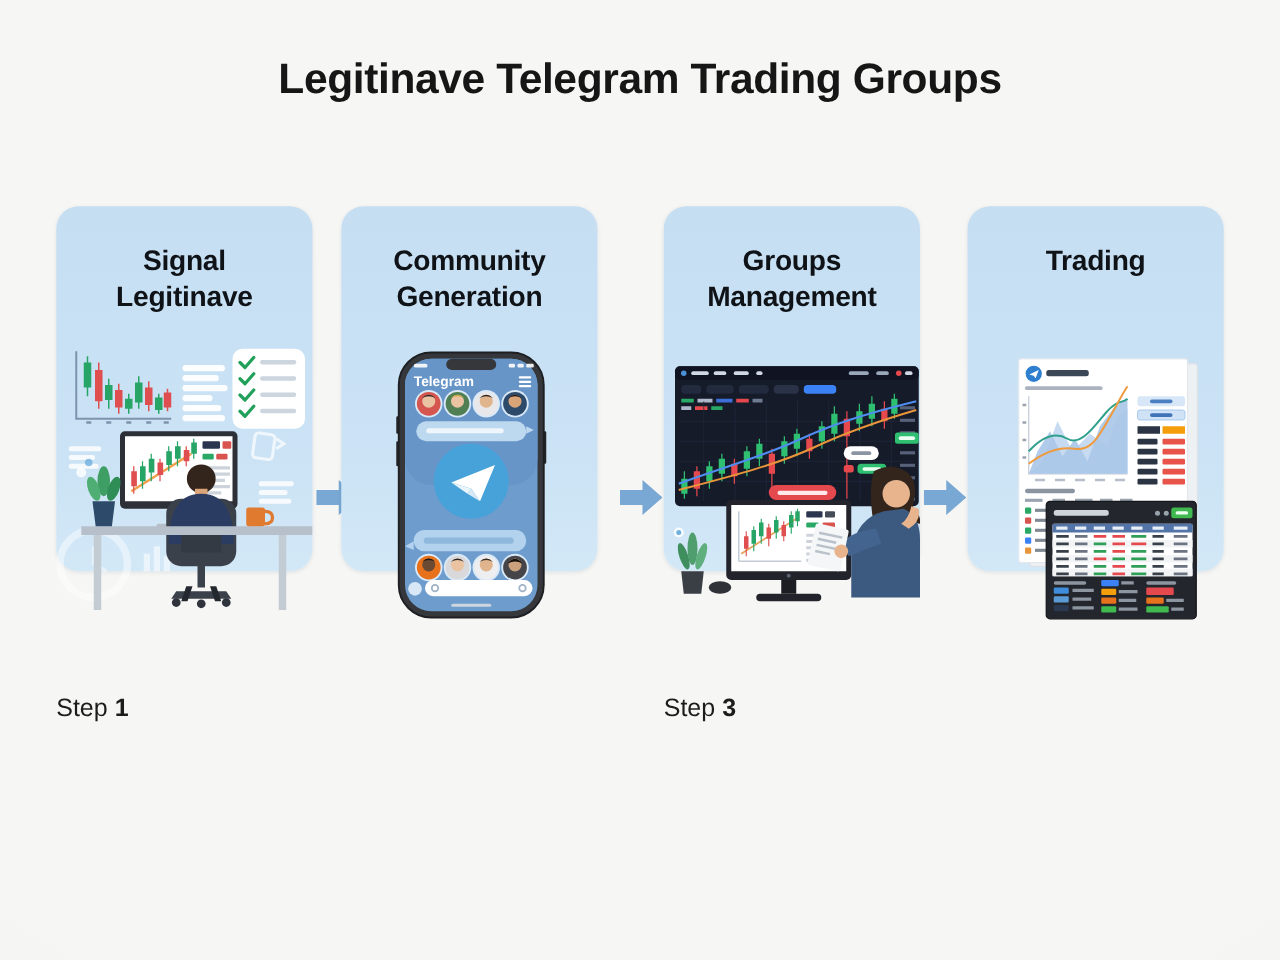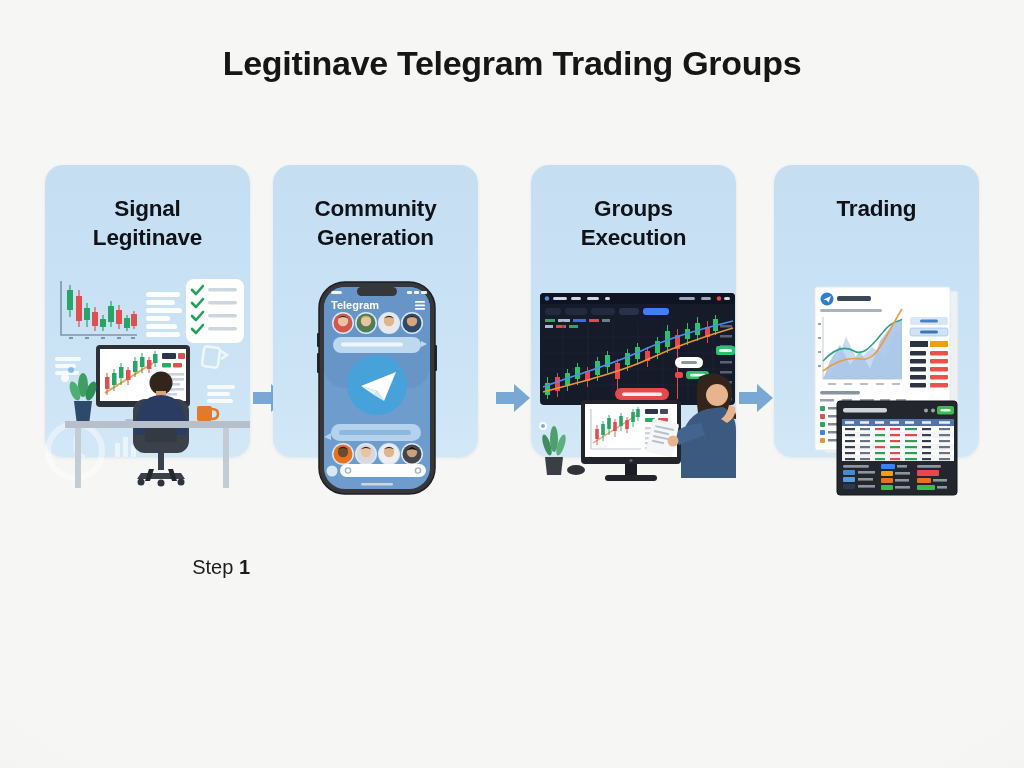--- a/index.html
+++ b/index.html
@@ -7,21 +7,21 @@
     background:radial-gradient(130% 130% at 50% 40%, #f6f6f4 55%, #e9ebe9 100%);
     font-family:"Liberation Sans", sans-serif;}
   .main-title{position:absolute;top:44px;left:0;width:100%;text-align:center;
     font-size:34px;font-weight:bold;color:#161616;letter-spacing:-.3px;}
   .card{position:absolute;top:165px;width:205px;height:292px;border-radius:18px;
     background:linear-gradient(180deg,#c5def2 0%,#cbe3f5 70%,#d3e8f7 100%);
     box-shadow:0 1px 3px rgba(60,90,120,.10);}
   .card-title{margin-top:30px;text-align:center;font-size:22.5px;font-weight:bold;
     color:#0f1216;line-height:1.28;letter-spacing:-.2px;}
   .illu{position:absolute;left:0;top:108px;width:205px;height:262px;display:block;}
-  .step{position:absolute;top:556px;width:205px;text-align:right;font-size:20px;color:#1c1c1c;}
+  .step{position:absolute;top:556px;width:205px;text-align:left;font-size:20px;color:#1c1c1c;}
   .step b{font-weight:bold;}
   .flow-arrow{position:absolute;top:383px;width:34px;height:30px;}
   svg text{font-family:"Liberation Sans",sans-serif;}
 </style>
 </head>
 <body>
 
 <div id="canvas">
 
   <div class="main-title">Legitinave Telegram Trading Groups</div>
@@ -310,21 +310,21 @@
     </svg>
   </div>
 
   <svg class="flow-arrow" style="left:496px;" viewBox="0 0 34 30">
     <polygon points="0,9 18,9 18,1 34,15 18,29 18,21 0,21" fill="#78a8d3"></polygon>
   </svg>
 
   <div class="card" style="left:531px;">
     <div class="card-title">
       <span>Groups</span><br>
-      <span>Execution</span>
+      <span>Management</span>
     </div>
     <svg class="illu" viewBox="0 0 205 262">
 
       <g>
         <rect x="9" y="20" width="195" height="112" rx="4" fill="#161b2a"></rect>
         <rect x="9" y="20" width="195" height="11" rx="4" fill="#101422"></rect>
         <circle cx="16" cy="25.5" r="2.2" fill="#4a90d9"></circle>
         <g fill="#cfd6e4">
             <rect x="22" y="24" width="14" height="3" rx="1.5"></rect>
             <rect x="40" y="24" width="10" height="3" rx="1.5"></rect>
@@ -496,20 +496,23 @@
               <rect x="122" y="154" width="19" height="2"></rect>
               <rect x="122" y="159" width="15" height="2"></rect>
               <rect x="122" y="164" width="19" height="2"></rect>
               <rect x="122" y="169" width="12" height="2"></rect>
             </g>
         </g>
         <circle cx="142" cy="168" r="5.5" fill="#e8b48d"></circle>
         <path d="M196 150 q10 -6 8 -16 l-6 -2 q-2 10 -8 14 z" fill="#e8b48d"></path>
       </g>
     </svg>
+  </div>
+  <div class="step" style="left:531px;">
+    <span>Step</span> <b>3</b>
   </div>
 
   <svg class="flow-arrow" style="left:739px;" viewBox="0 0 34 30">
     <polygon points="0,9 18,9 18,1 34,15 18,29 18,21 0,21" fill="#78a8d3"></polygon>
   </svg>
 
   <div class="card" style="left:774px;">
     <div class="card-title">
       <span>Trading</span><br>
     </div>

